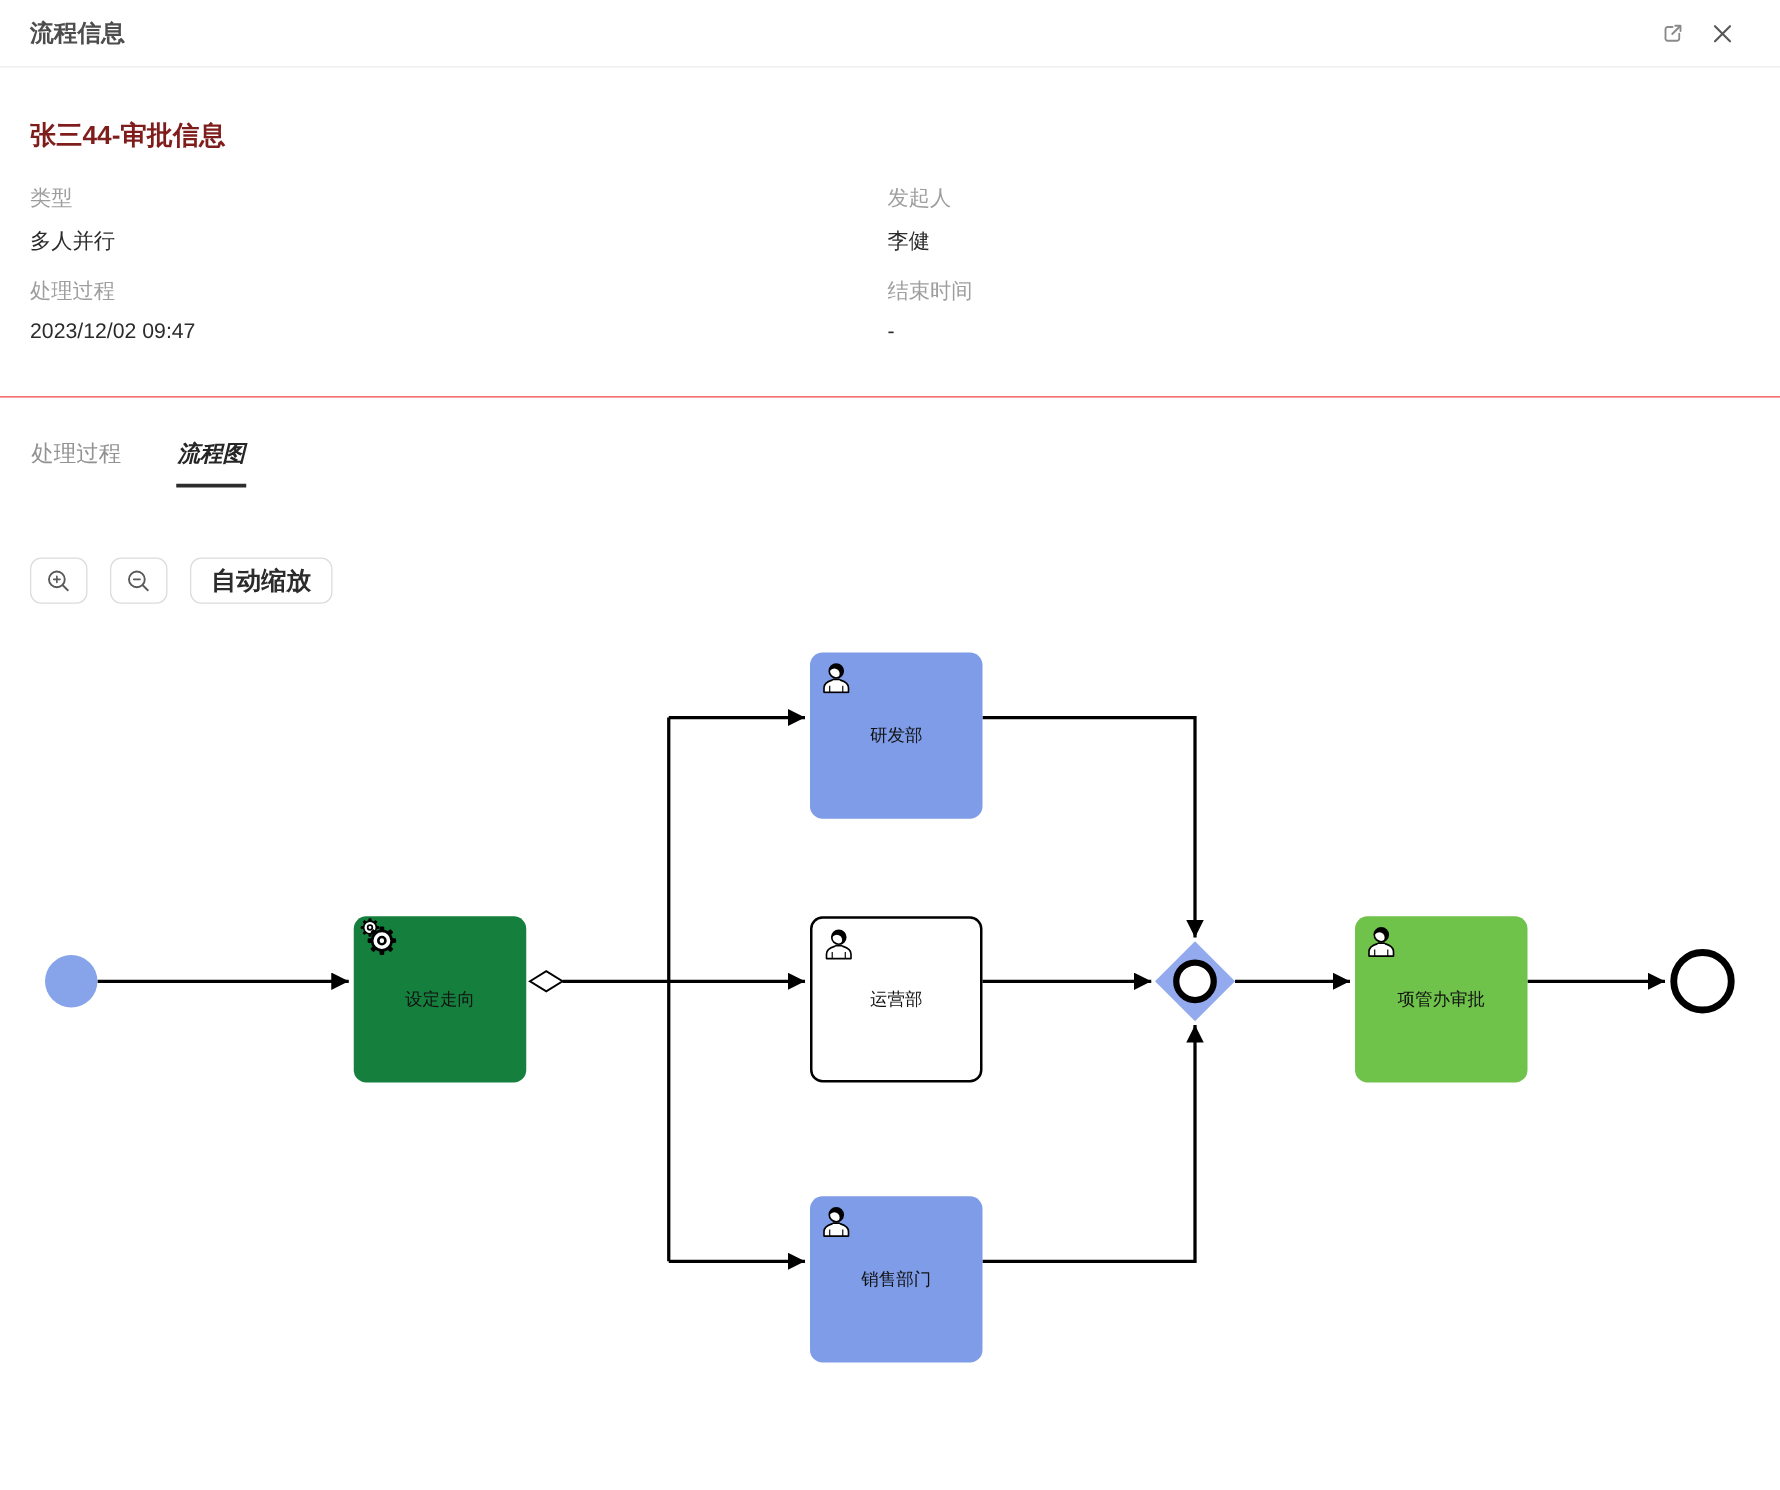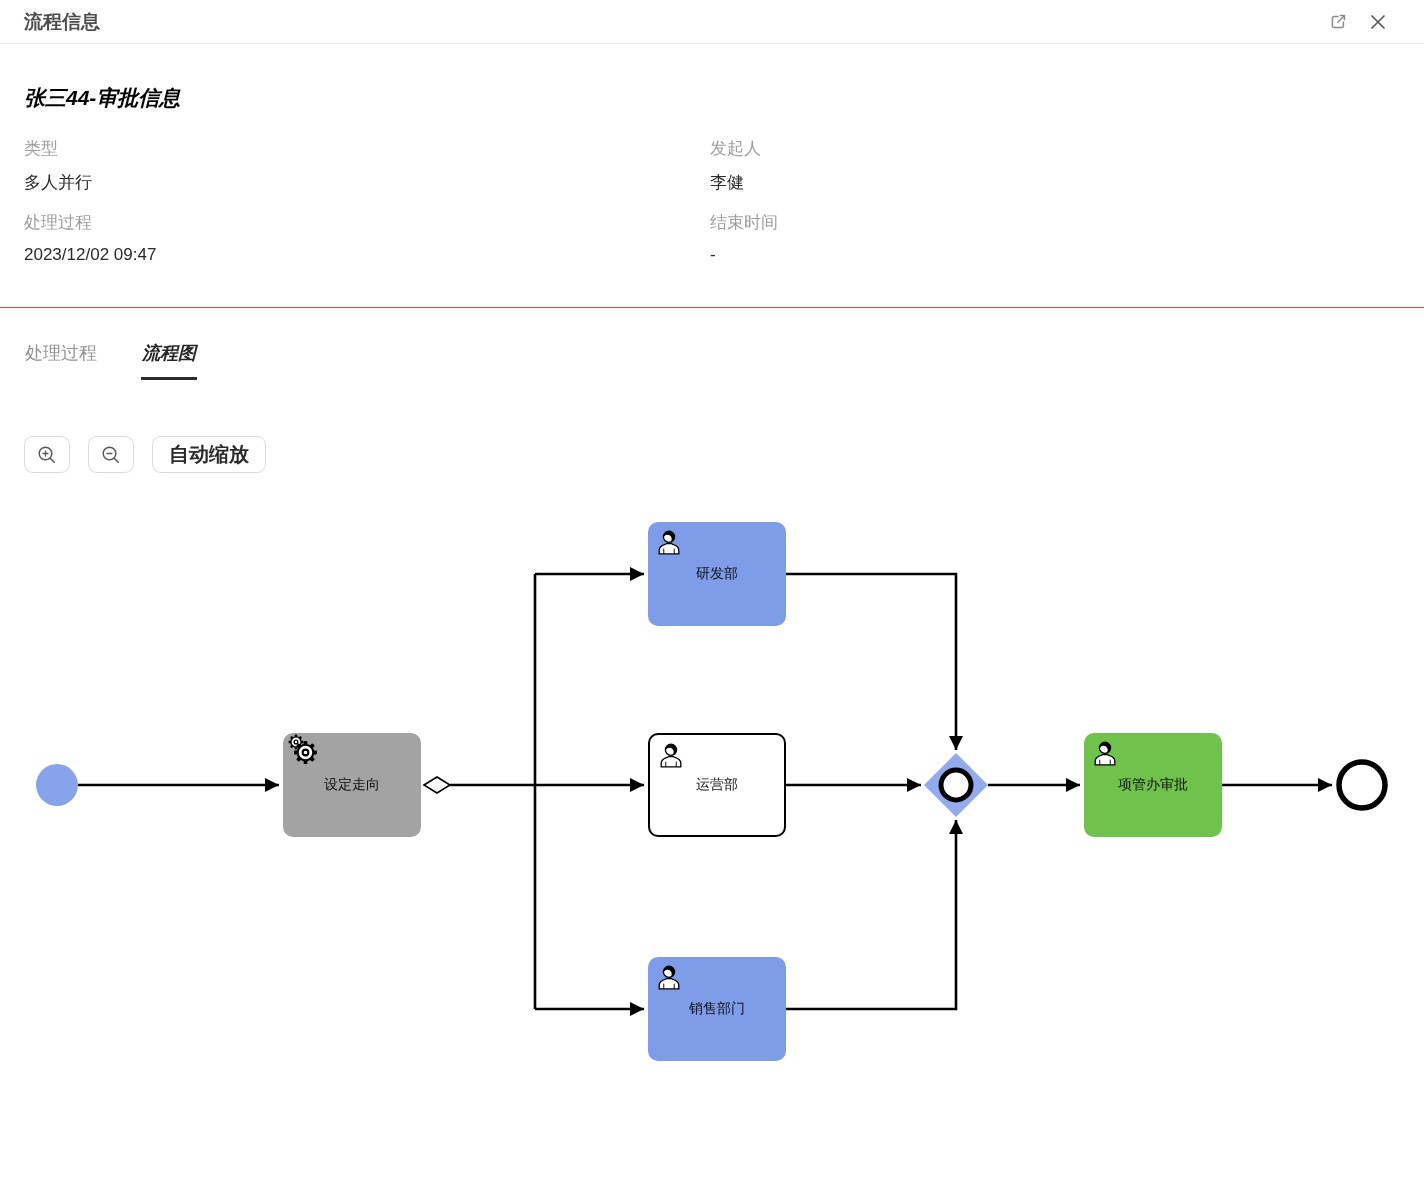--- a/index.html
+++ b/index.html
@@ -7,37 +7,37 @@
   body {
     position: relative;
     background: #ffffff;
     font-family: "Liberation Sans", "DejaVu Sans", sans-serif;
     color: #262626;
     overflow: hidden;
   }
 
   
   .dlg-header {
-    height: 44px;
+    height: 54px;
     display: flex;
     align-items: center;
     padding: 0 32px 0 24px;
     border-bottom: 1px solid #ebebeb;
   }
   .dlg-title { font-size: 19px; font-weight: 700; color: #4d4d4d; }
   .dlg-header .spacer { flex: 1; }
   .hdr-icon-btn {
     width: 28px; height: 28px;
     display: inline-flex; align-items: center; justify-content: center;
     cursor: pointer; margin-left: 12px;
   }
 
   
   .info { padding: 40px 24px 42px 24px; }
-  .info-title { font-size: 21px; font-weight: 700; color: #000000; font-style: italic; }
+  .info-title { font-size: 21px; font-weight: 700; color: #7f1d1d; }
   .info-grid { display: grid; grid-template-columns: 686px 1fr; }
   .field { margin-top: 25px; }
   .field + .field { margin-top: 17px; }
   .field .label { font-size: 17px; color: #9e9e9e; }
   .field .value { font-size: 17px; color: #2b2b2b; margin-top: 11px; }
 
   
   .tabs {
     border-top: 1px solid #ef4444;
     padding: 16px 24px;
@@ -66,21 +66,21 @@
     cursor: pointer;
   }
   .tb-btn.icon-btn { width: 46px; }
   .tb-btn.text-btn { padding: 0 16px; font-size: 20px; color: #2b2b2b; font-weight: 600; }
 
   
   .diagram { position: absolute; left: 0; top: 0; width: 1424px; height: 1192px; }
   .diagram svg.overlay { position: absolute; left: 0; top: 0; }
   .task {
     position: absolute;
-    width: 138px; height: 104px;
+    width: 138px; height: 133px;
     border-radius: 10px;
     display: flex; align-items: center; justify-content: center;
     font-size: 14px; color: #111;
     cursor: pointer;
   }
   .task.bordered { background: #fff; border: 2px solid #000; }
   .task-person-icon { position: absolute; top: 5px; left: 7px; width: 28px; height: 28px; }
   .task-gear-icon { position: absolute; top: 0px; left: 3px; width: 34px; height: 34px; }
   .hidden-defs { position: absolute; width: 0; height: 0; overflow: hidden; }
 </style>
@@ -208,21 +208,21 @@
     </g>
     <polygon points="424,785 437,777 450,785 437,793" fill="#fff" stroke="#000" stroke-width="1.6"></polygon>
     <circle cx="57" cy="785" r="21" style="fill: rgb(135, 163, 234);"></circle>
     <g>
       <polygon points="956,753 988,785 956,817 924,785" style="fill: rgb(147, 171, 238);"></polygon>
       <circle cx="956" cy="785" r="15" fill="#fff" stroke="#000" stroke-width="5"></circle>
     </g>
     <circle cx="1362" cy="785" r="23" fill="#fff" stroke="#000" stroke-width="5.5"></circle>
   </svg>
 
-  <div class="task" style="left: 283px; top: 733px; background-color: #a3a3a3;">
+  <div class="task" style="left: 283px; top: 733px; background-color: #15803d;">
     <svg class="task-gear-icon">
         <use href="#sym-gears"></use>
       </svg>
     <span>设定走向</span>
   </div>
 
   <div class="task" style="left: 648px; top: 522px; background-color: rgb(126, 156, 232);">
     <svg class="task-person-icon">
         <use href="#sym-person"></use>
       </svg>

